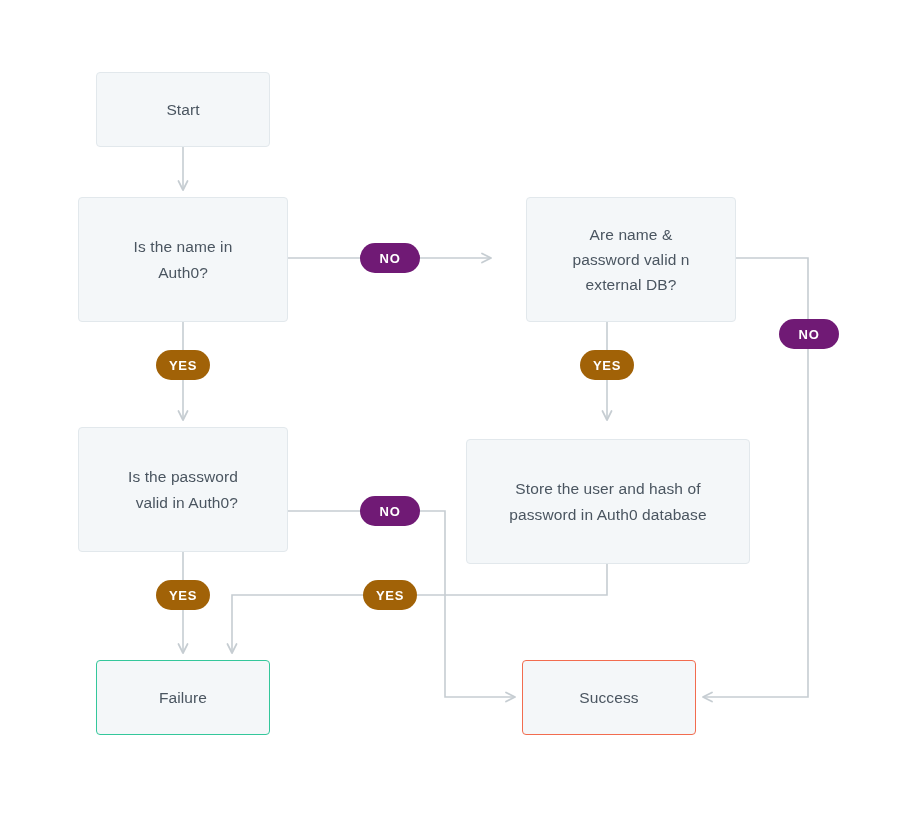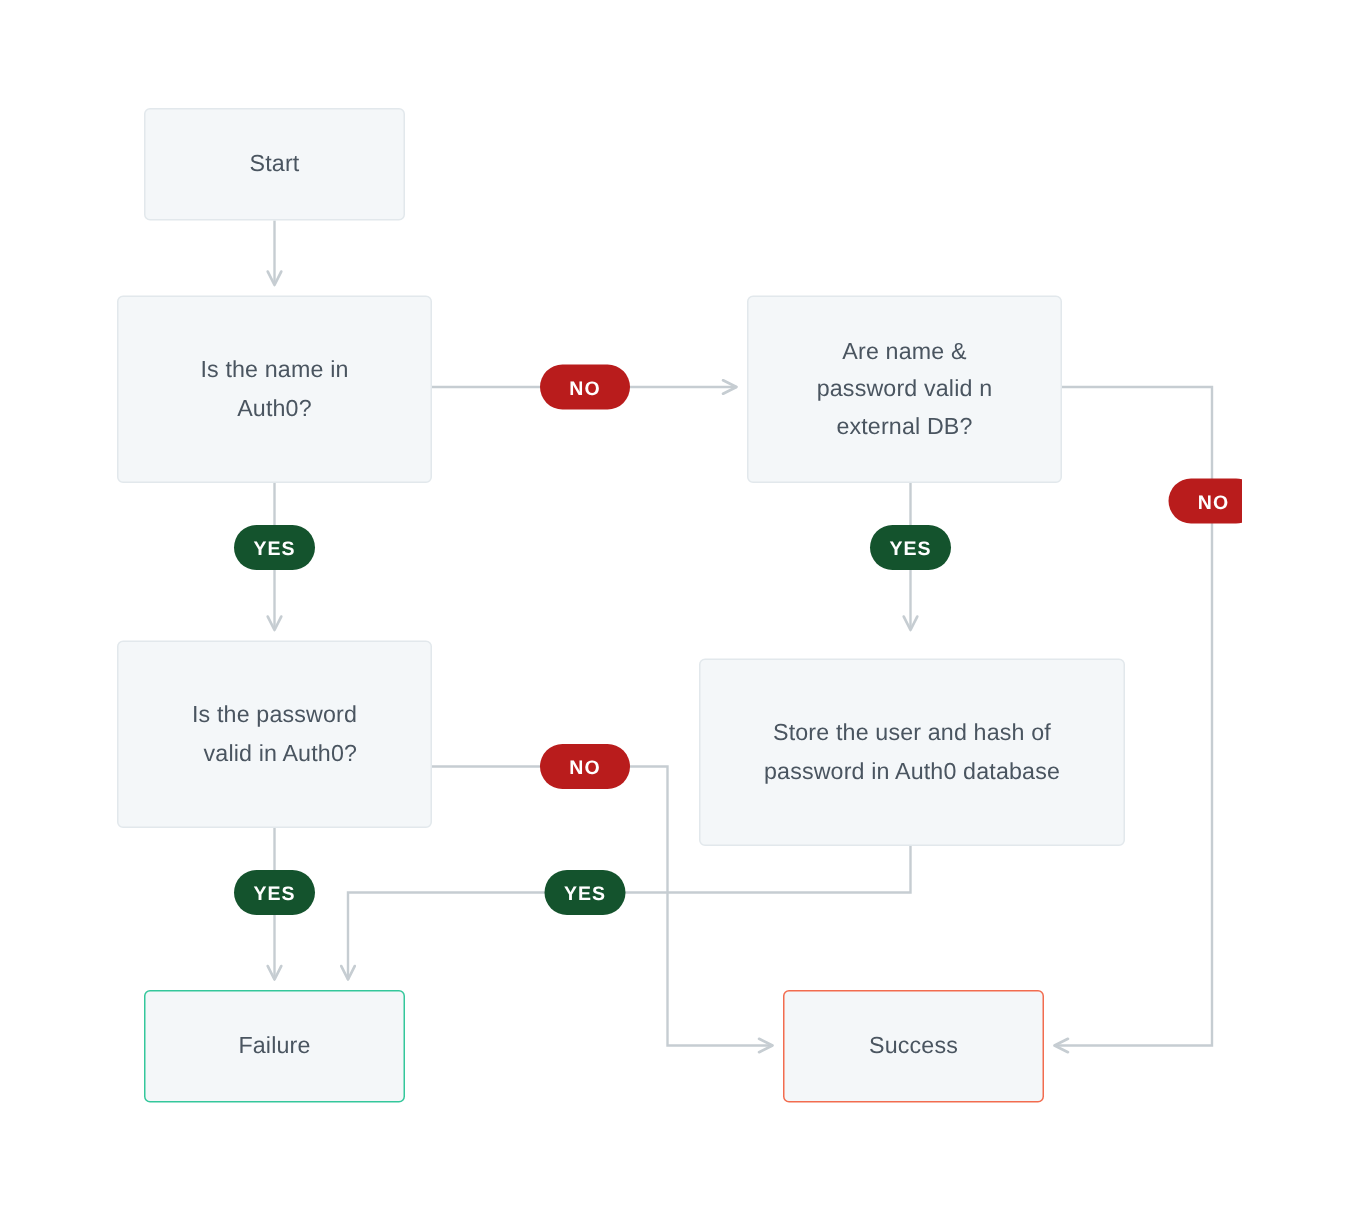--- a/index.html
+++ b/index.html
@@ -10,20 +10,21 @@
   }
   body {
     font-family: "Liberation Sans", "DejaVu Sans", sans-serif;
   }
   #canvas {
     position: relative;
     width: 828px;
     height: 815px;
     background: #ffffff;
     overflow: hidden;
+    padding-left: 42px;
   }
   #edges {
     position: absolute;
     left: 0;
     top: 0;
     width: 900px;
     height: 815px;
   }
   .node {
     position: absolute;
@@ -59,24 +60,24 @@
     justify-content: center;
     height: 30px;
     border-radius: 15px;
     color: #ffffff;
     font-size: 13px;
     font-weight: bold;
     letter-spacing: 0.7px;
     padding: 0 3px;
   }
   .badge.yes {
-    background: #14532d;
+    background: #a16207;
   }
   .badge.no {
-    background: #b91c1c;
+    background: #701a75;
   }
 </style>
 </head>
 <body>
 
 <div id="canvas">
 
   <svg id="edges" viewBox="0 0 900 815" xmlns="http://www.w3.org/2000/svg">
     <defs>
       <marker id="arrow-right" viewBox="0 0 10 10" refX="9" refY="5" markerWidth="7" markerHeight="7" orient="auto-start-reverse">
@@ -96,21 +97,21 @@
   </svg>
 
   <div id="node-layer">
       <div class="node" style="left: 96px; top: 72px; width: 174px; height: 75px;">
         <span class="node-label">Start</span>
       </div>
       <div class="node" style="left: 78px; top: 197px; width: 210px; height: 125px;">
         <span class="node-label">Is the name in
 Auth0?</span>
       </div>
-      <div class="node" style="left: 498px; top: 197px; width: 210px; height: 125px;">
+      <div class="node" style="left: 526px; top: 197px; width: 210px; height: 125px;">
         <span class="node-label">Are name &amp;
 password valid n
 external DB?</span>
       </div>
       <div class="node" style="left: 78px; top: 427px; width: 210px; height: 125px; text-align: right;">
         <span class="node-label">Is the password
 valid in Auth0?</span>
       </div>
       <div class="node" style="left: 466px; top: 439px; width: 284px; height: 125px;">
         <span class="node-label">Store the user and hash of

